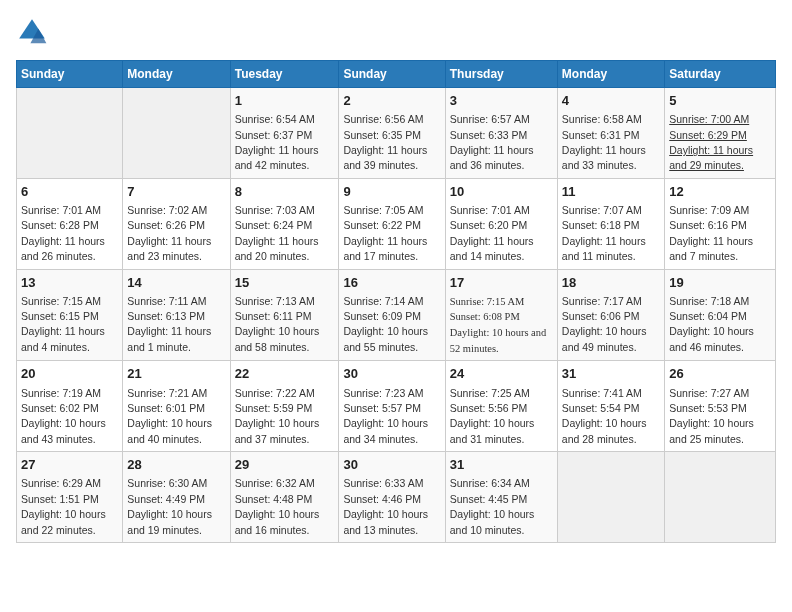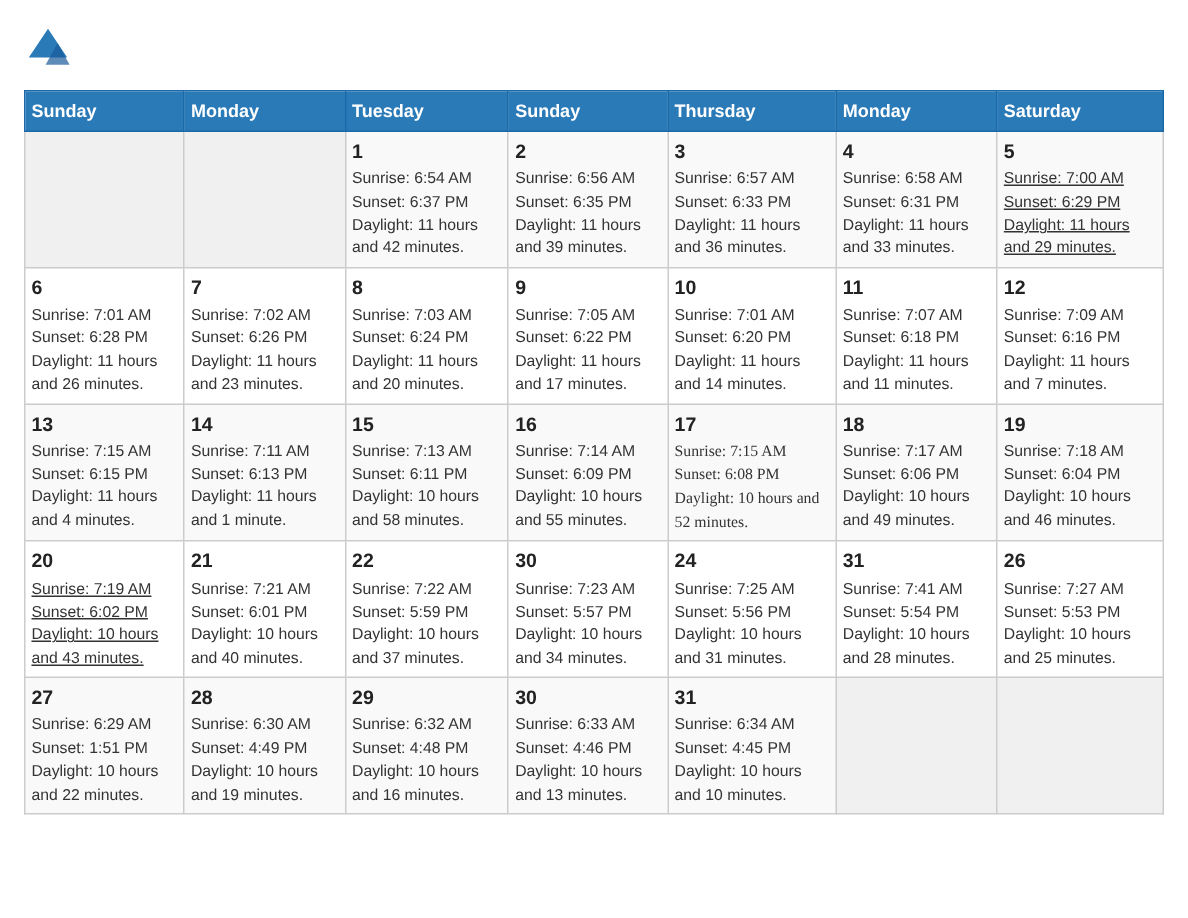--- a/index.html
+++ b/index.html
@@ -177,21 +177,21 @@
 Sunset: 6:08 PM
 Daylight: 10 hours and 52 minutes.</span></td>
         <td><span class="day-num">18</span><span class="day-info" style="white-space: pre-line;">Sunrise: 7:17 AM
 Sunset: 6:06 PM
 Daylight: 10 hours and 49 minutes.</span></td>
         <td><span class="day-num">19</span><span class="day-info" style="white-space: pre-line;">Sunrise: 7:18 AM
 Sunset: 6:04 PM
 Daylight: 10 hours and 46 minutes.</span></td>
       </tr>
       <tr>
-        <td><span class="day-num">20</span><span class="day-info" style="white-space: pre-line; text-decoration: underline;">Sunrise: 7:19 AM
+        <td><span class="day-num">20</span><span class="day-info" style="white-space: pre-line;">Sunrise: 7:19 AM
 Sunset: 6:02 PM
 Daylight: 10 hours and 43 minutes.</span></td>
         <td><span class="day-num">21</span><span class="day-info" style="white-space: pre-line;">Sunrise: 7:21 AM
 Sunset: 6:01 PM
 Daylight: 10 hours and 40 minutes.</span></td>
         <td><span class="day-num">22</span><span class="day-info" style="white-space: pre-line; margin-top: 21px;">Sunrise: 7:22 AM
 Sunset: 5:59 PM
 Daylight: 10 hours and 37 minutes.</span></td>
         <td><span class="day-num">30</span><span class="day-info" style="white-space: pre-line; margin-top: 13px;">Sunrise: 7:23 AM
 Sunset: 5:57 PM

